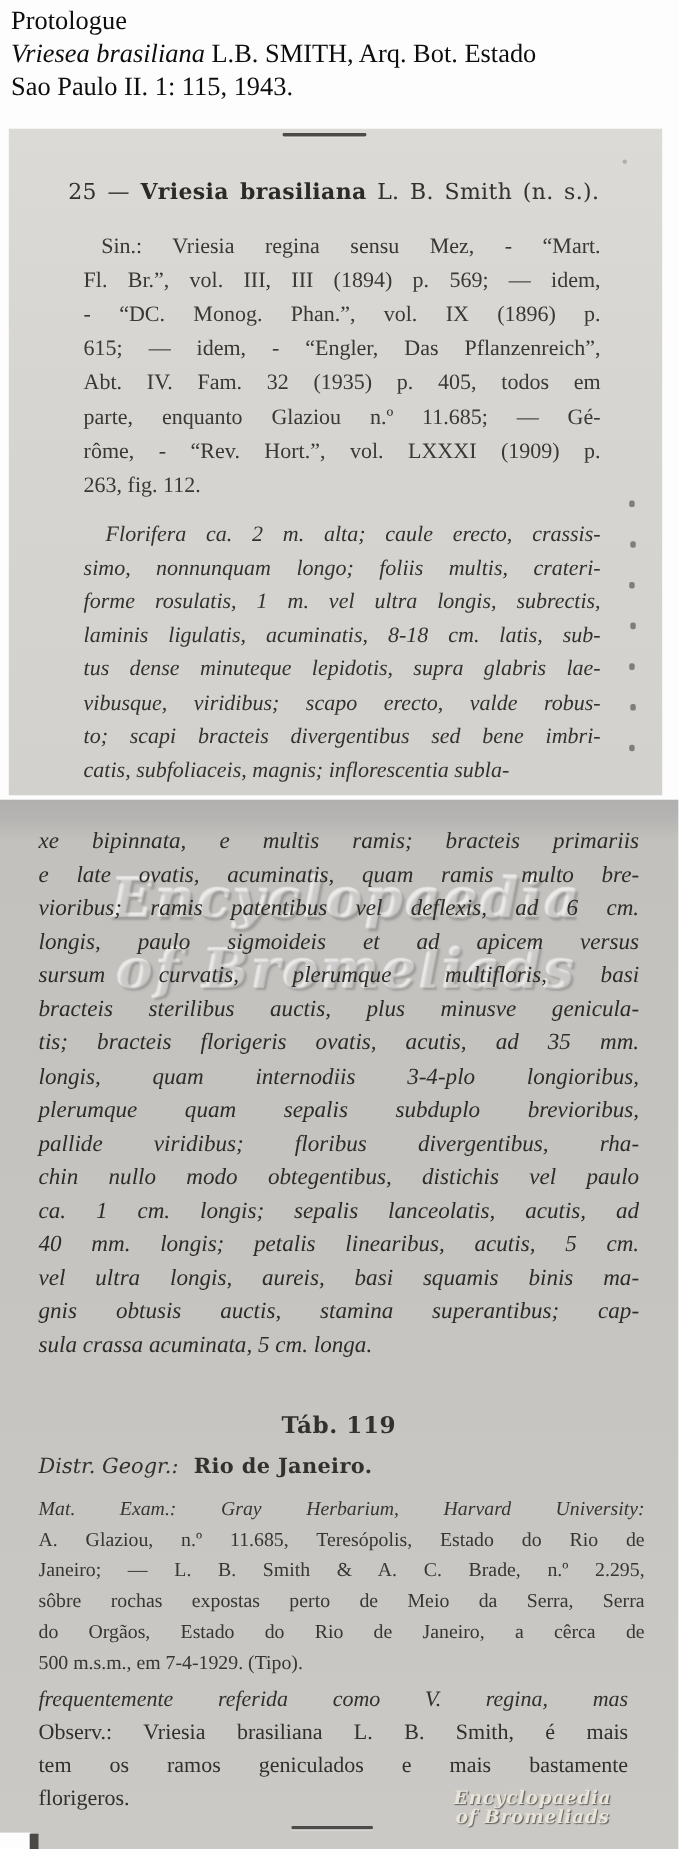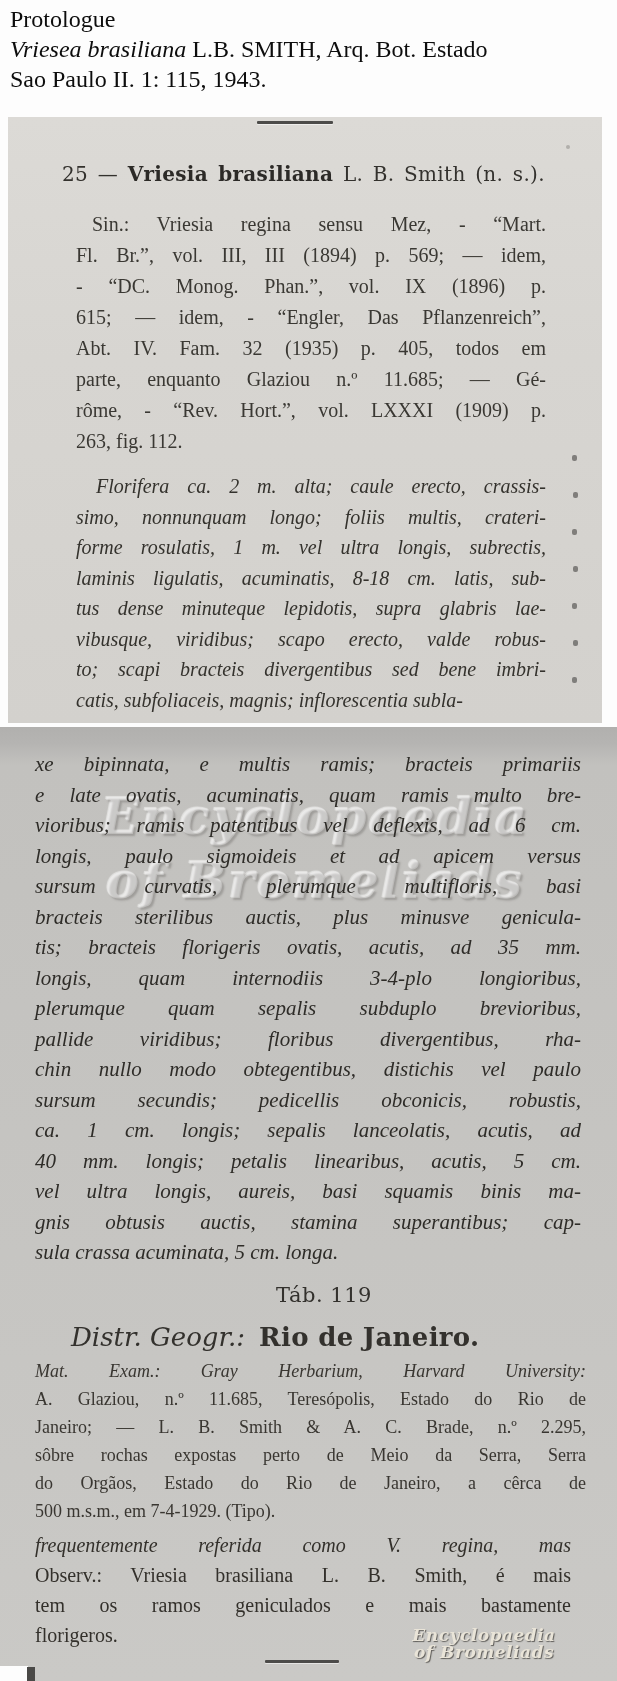--- a/index.html
+++ b/index.html
@@ -37,23 +37,23 @@
   .para .line:last-child { text-align-last:left; }
 
   .syn { left:68px; top:92px; width:470px; font-size:20px; line-height:31px; color:#3a3833; }
   .syn .line:first-child { text-indent:16px; }
 
   .desc1 { left:68px; top:354px; width:470px; font-size:20px; line-height:30.5px; font-style:italic; color:#34322d; }
   .desc1 .line:first-child { text-indent:20px; }
 
   .desc2 { left:35px; top:22px; width:546px; font-size:21px; line-height:30.5px; font-style:italic; color:#2e2c28; }
 
-  .tab-ref { position:absolute; left:51px; top:556px; width:546px; text-align:center; font-size:21px; font-weight:normal; color:#33312d; letter-spacing:.5px; }
+  .tab-ref { position:absolute; left:35px; top:556px; width:546px; text-align:center; font-size:21px; font-weight:bold; color:#33312d; letter-spacing:.5px; }
 
-  .distr { position:absolute; left:35px; top:595px; font-size:26px; color:#33312d;margin-left:36px; }
+  .distr { position:absolute; left:35px; top:595px; font-size:19px; color:#33312d; }
   .distr .lbl { font-style:italic; margin-right:14px; }
   .distr .val { font-weight:bold; letter-spacing:.3px; }
 
   .mat { left:35px; top:630px; width:551px; font-size:18px; line-height:28px; color:#393631; }
   .mat .line:first-child { font-style:italic; }
 
   .observ { left:35px; top:803px; width:536px; font-size:20px; line-height:30px; color:#33302b; }
   .observ .line:first-child { font-style:italic; }
 
   
@@ -135,21 +135,20 @@
         <div class="line">e late ovatis, acuminatis, quam ramis multo bre-</div>
         <div class="line">vioribus; ramis patentibus vel deflexis, ad 6 cm.</div>
         <div class="line">longis, paulo sigmoideis et ad apicem versus</div>
         <div class="line">sursum curvatis, plerumque multifloris, basi</div>
         <div class="line">bracteis sterilibus auctis, plus minusve genicula-</div>
         <div class="line">tis; bracteis florigeris ovatis, acutis, ad 35 mm.</div>
         <div class="line">longis, quam internodiis 3-4-plo longioribus,</div>
         <div class="line">plerumque quam sepalis subduplo brevioribus,</div>
         <div class="line">pallide viridibus; floribus divergentibus, rha-</div>
         <div class="line">chin nullo modo obtegentibus, distichis vel paulo</div>
-        <div class="line">sursum secundis; pedicellis obconicis, robustis,</div>
         <div class="line">ca. 1 cm. longis; sepalis lanceolatis, acutis, ad</div>
         <div class="line">40 mm. longis; petalis linearibus, acutis, 5 cm.</div>
         <div class="line">vel ultra longis, aureis, basi squamis binis ma-</div>
         <div class="line">gnis obtusis auctis, stamina superantibus; cap-</div>
         <div class="line">sula crassa acuminata, 5 cm. longa.</div>
       </div>
 
     <div class="tab-ref">Táb. 119</div>
 
     <div class="distr">

